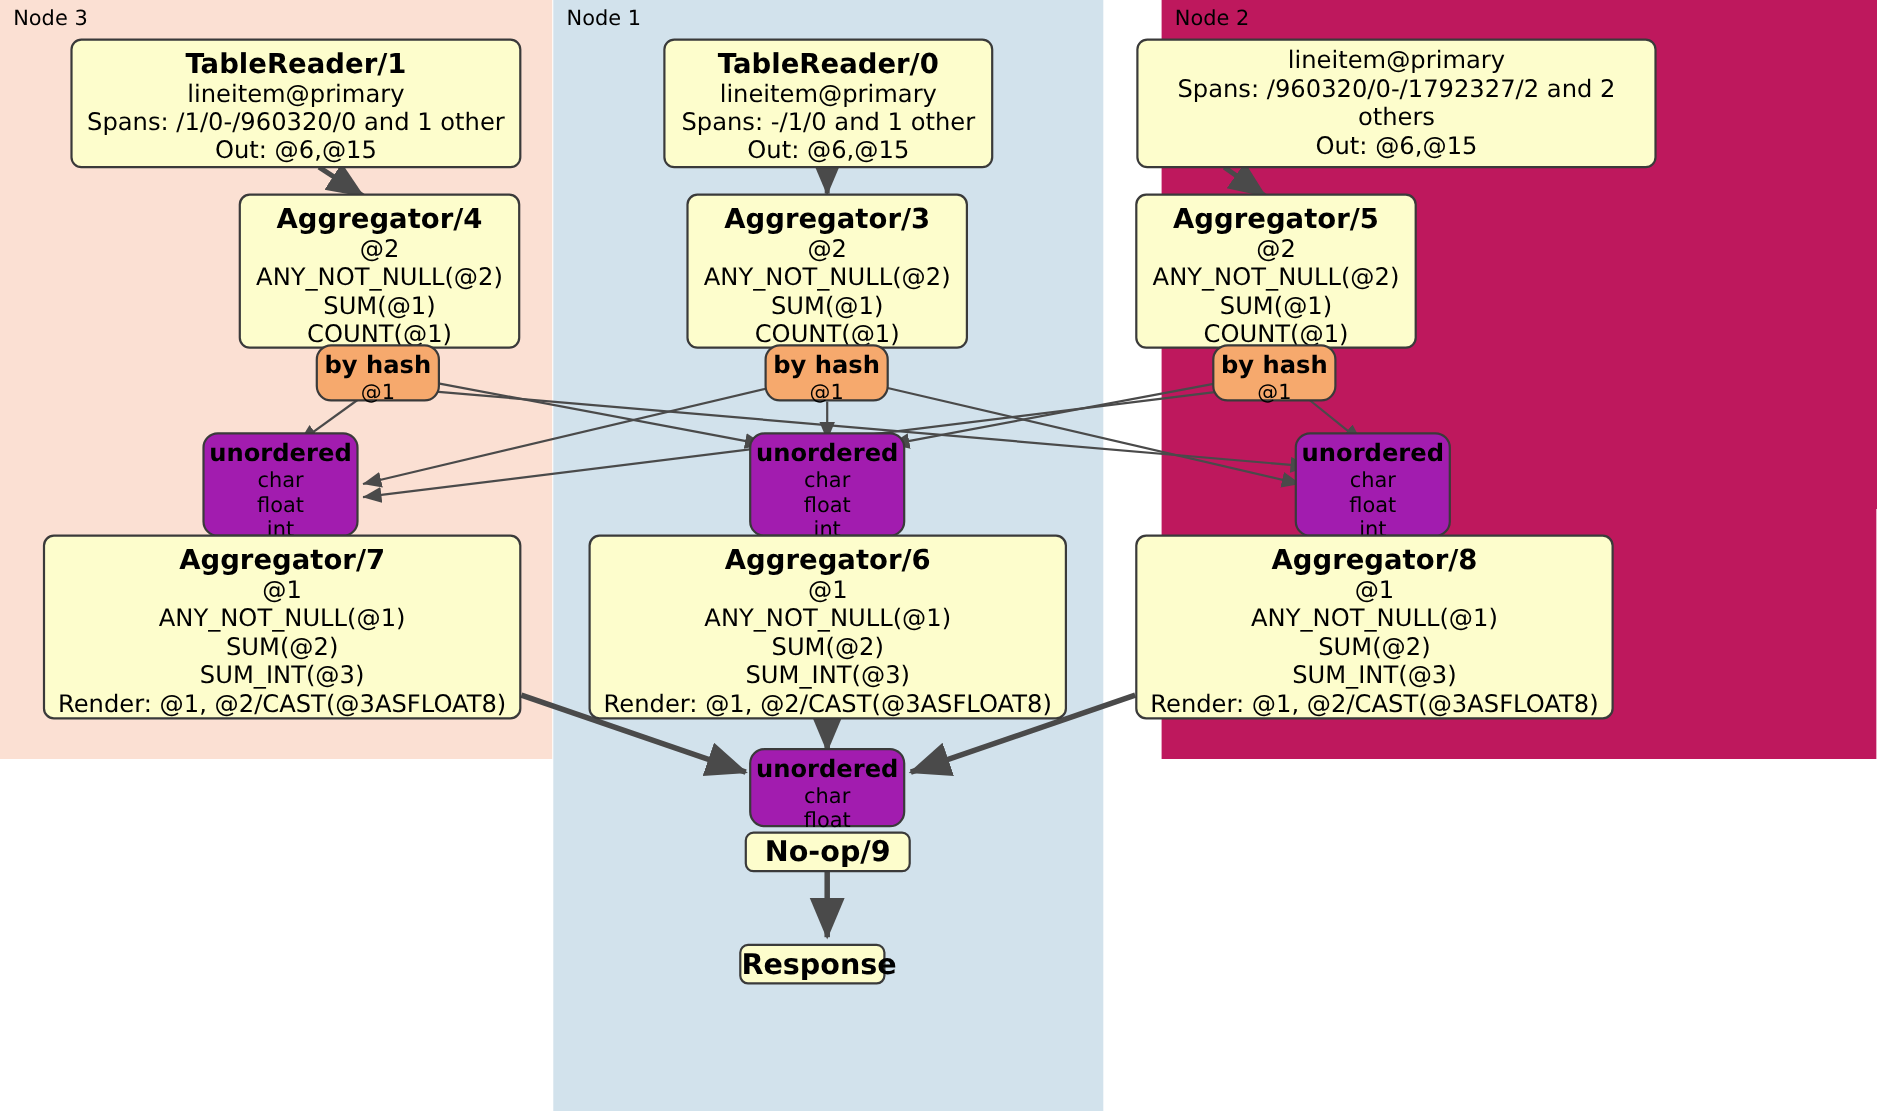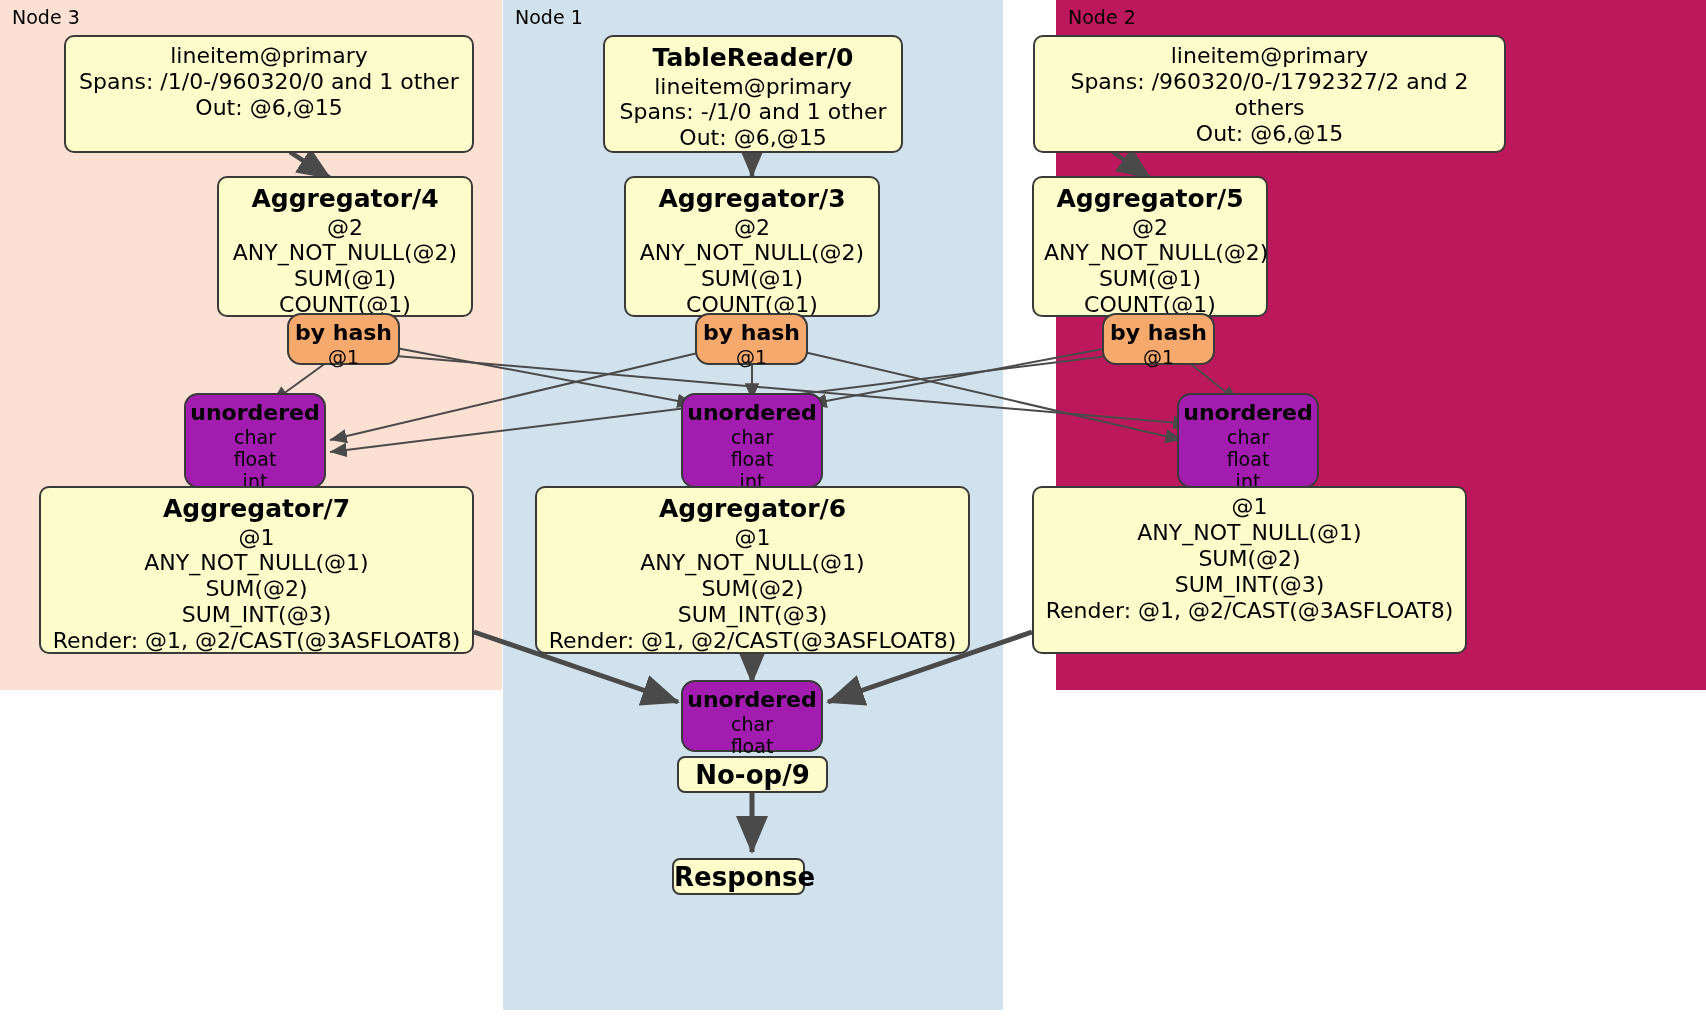--- a/index.html
+++ b/index.html
@@ -179,20 +179,21 @@
     <g>
       <line x1="1032" y1="632" x2="828" y2="702" stroke="#4a4a4a" stroke-width="5" marker-end="url(#arrow-thick)"></line>
     </g>
 
     <g>
       <line x1="752" y1="792" x2="752" y2="852" stroke="#4a4a4a" stroke-width="5" marker-end="url(#arrow-thick)"></line>
     </g>
   </svg>
 
   <div class="proc-box" style="left:64px; top:35px; width:410px; height:118px;">
+    <span class="proc-title">TableReader/1</span>
     <span class="proc-line">lineitem@primary</span>
     <span class="proc-line">Spans: /1/0-/960320/0 and 1 other</span>
     <span class="proc-line">Out: @6,@15</span>
   </div>
 
   <div class="proc-box" style="left:603px; top:35px; width:300px; height:118px;">
     <span class="proc-title">TableReader/0</span>
     <span class="proc-line">lineitem@primary</span>
     <span class="proc-line">Spans: -/1/0 and 1 other</span>
     <span class="proc-line">Out: @6,@15</span>
@@ -213,21 +214,21 @@
   </div>
 
   <div class="proc-box" style="left:624px; top:176px; width:256px; height:141px;">
     <span class="proc-title">Aggregator/3</span>
     <span class="proc-line">@2</span>
     <span class="proc-line">ANY_NOT_NULL(@2)</span>
     <span class="proc-line">SUM(@1)</span>
     <span class="proc-line">COUNT(@1)</span>
   </div>
 
-  <div class="proc-box" style="left:1032px; top:176px; width:236px; height:141px;">
+  <div class="proc-box" style="left:1032px; top:176px; width:256px; height:141px;">
     <span class="proc-title">Aggregator/5</span>
     <span class="proc-line">@2</span>
     <span class="proc-line">ANY_NOT_NULL(@2)</span>
     <span class="proc-line">SUM(@1)</span>
     <span class="proc-line">COUNT(@1)</span>
   </div>
 
   <div class="router-box router-hash" style="left:287px; top:313px; width:113px; height:52px;">
     <span class="router-title">by hash</span>
     <span class="router-line">@1</span>
@@ -276,20 +277,21 @@
   <div class="proc-box" style="left:535px; top:486px; width:435px; height:168px;">
     <span class="proc-title">Aggregator/6</span>
     <span class="proc-line">@1</span>
     <span class="proc-line">ANY_NOT_NULL(@1)</span>
     <span class="proc-line">SUM(@2)</span>
     <span class="proc-line">SUM_INT(@3)</span>
     <span class="proc-line">Render: @1, @2/CAST(@3ASFLOAT8)</span>
   </div>
 
   <div class="proc-box" style="left:1032px; top:486px; width:435px; height:168px;">
+    <span class="proc-title">Aggregator/8</span>
     <span class="proc-line">@1</span>
     <span class="proc-line">ANY_NOT_NULL(@1)</span>
     <span class="proc-line">SUM(@2)</span>
     <span class="proc-line">SUM_INT(@3)</span>
     <span class="proc-line">Render: @1, @2/CAST(@3ASFLOAT8)</span>
   </div>
 
   <div class="router-box router-sync" style="left:681px; top:680px; width:142px; height:72px;">
     <span class="router-title">unordered</span>
     <span class="router-line">char</span>

